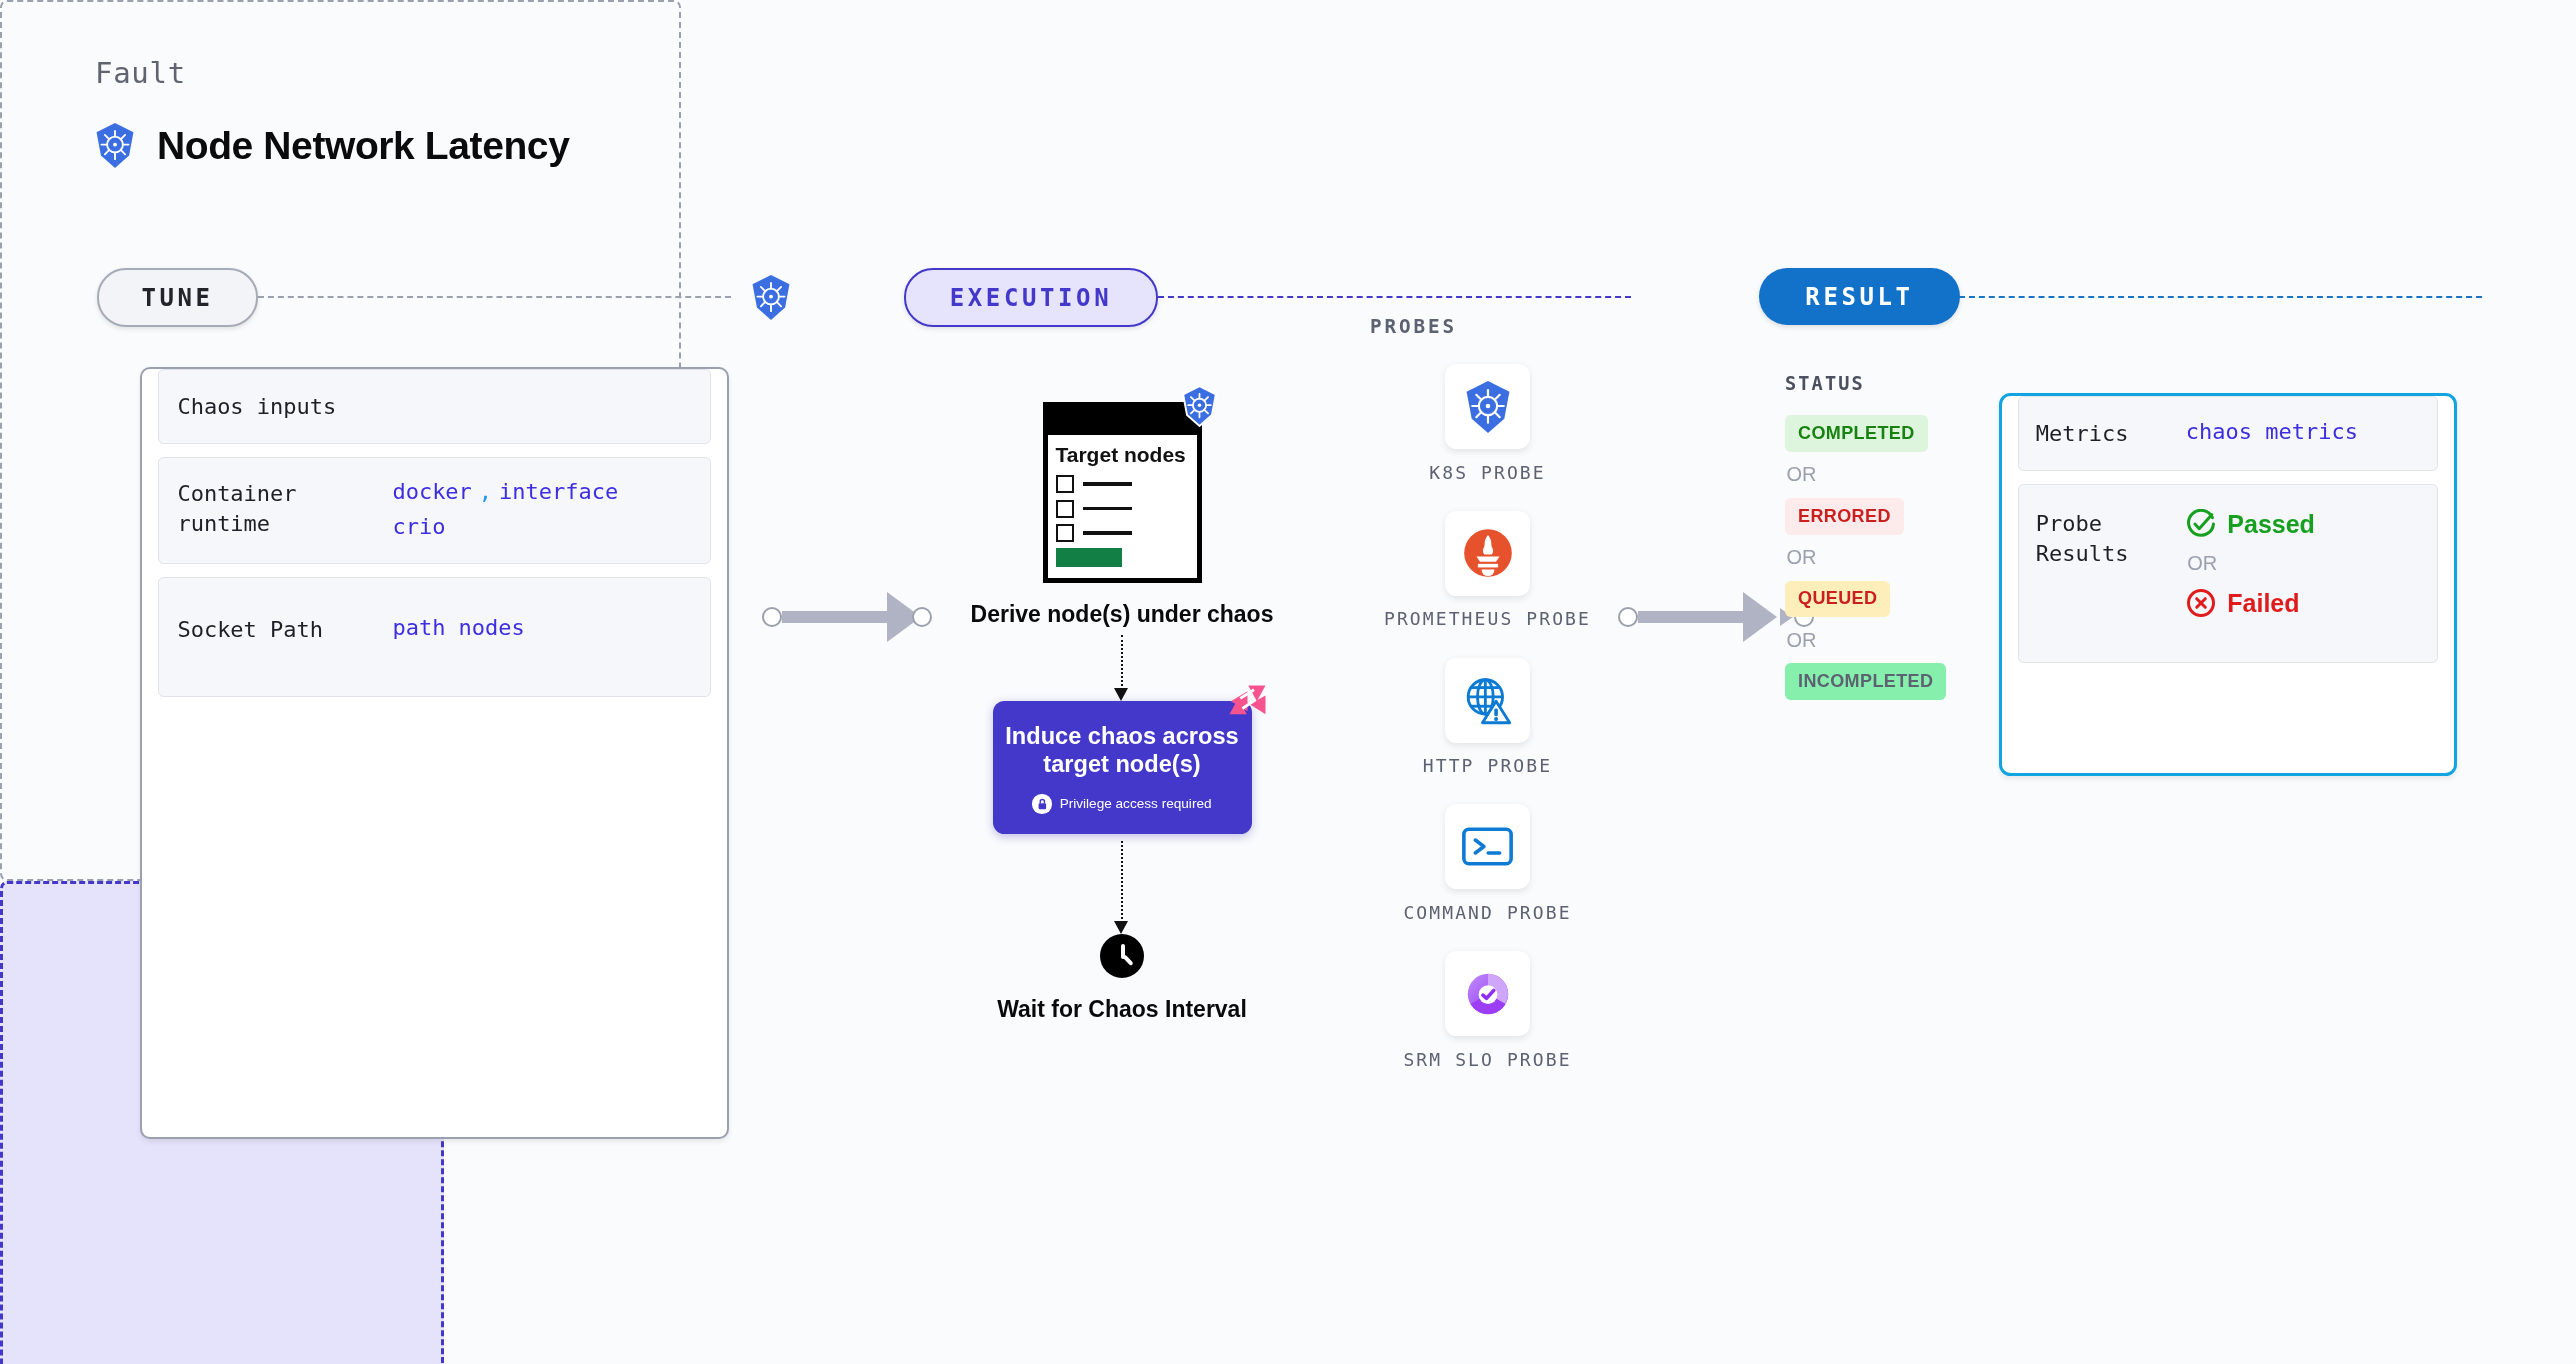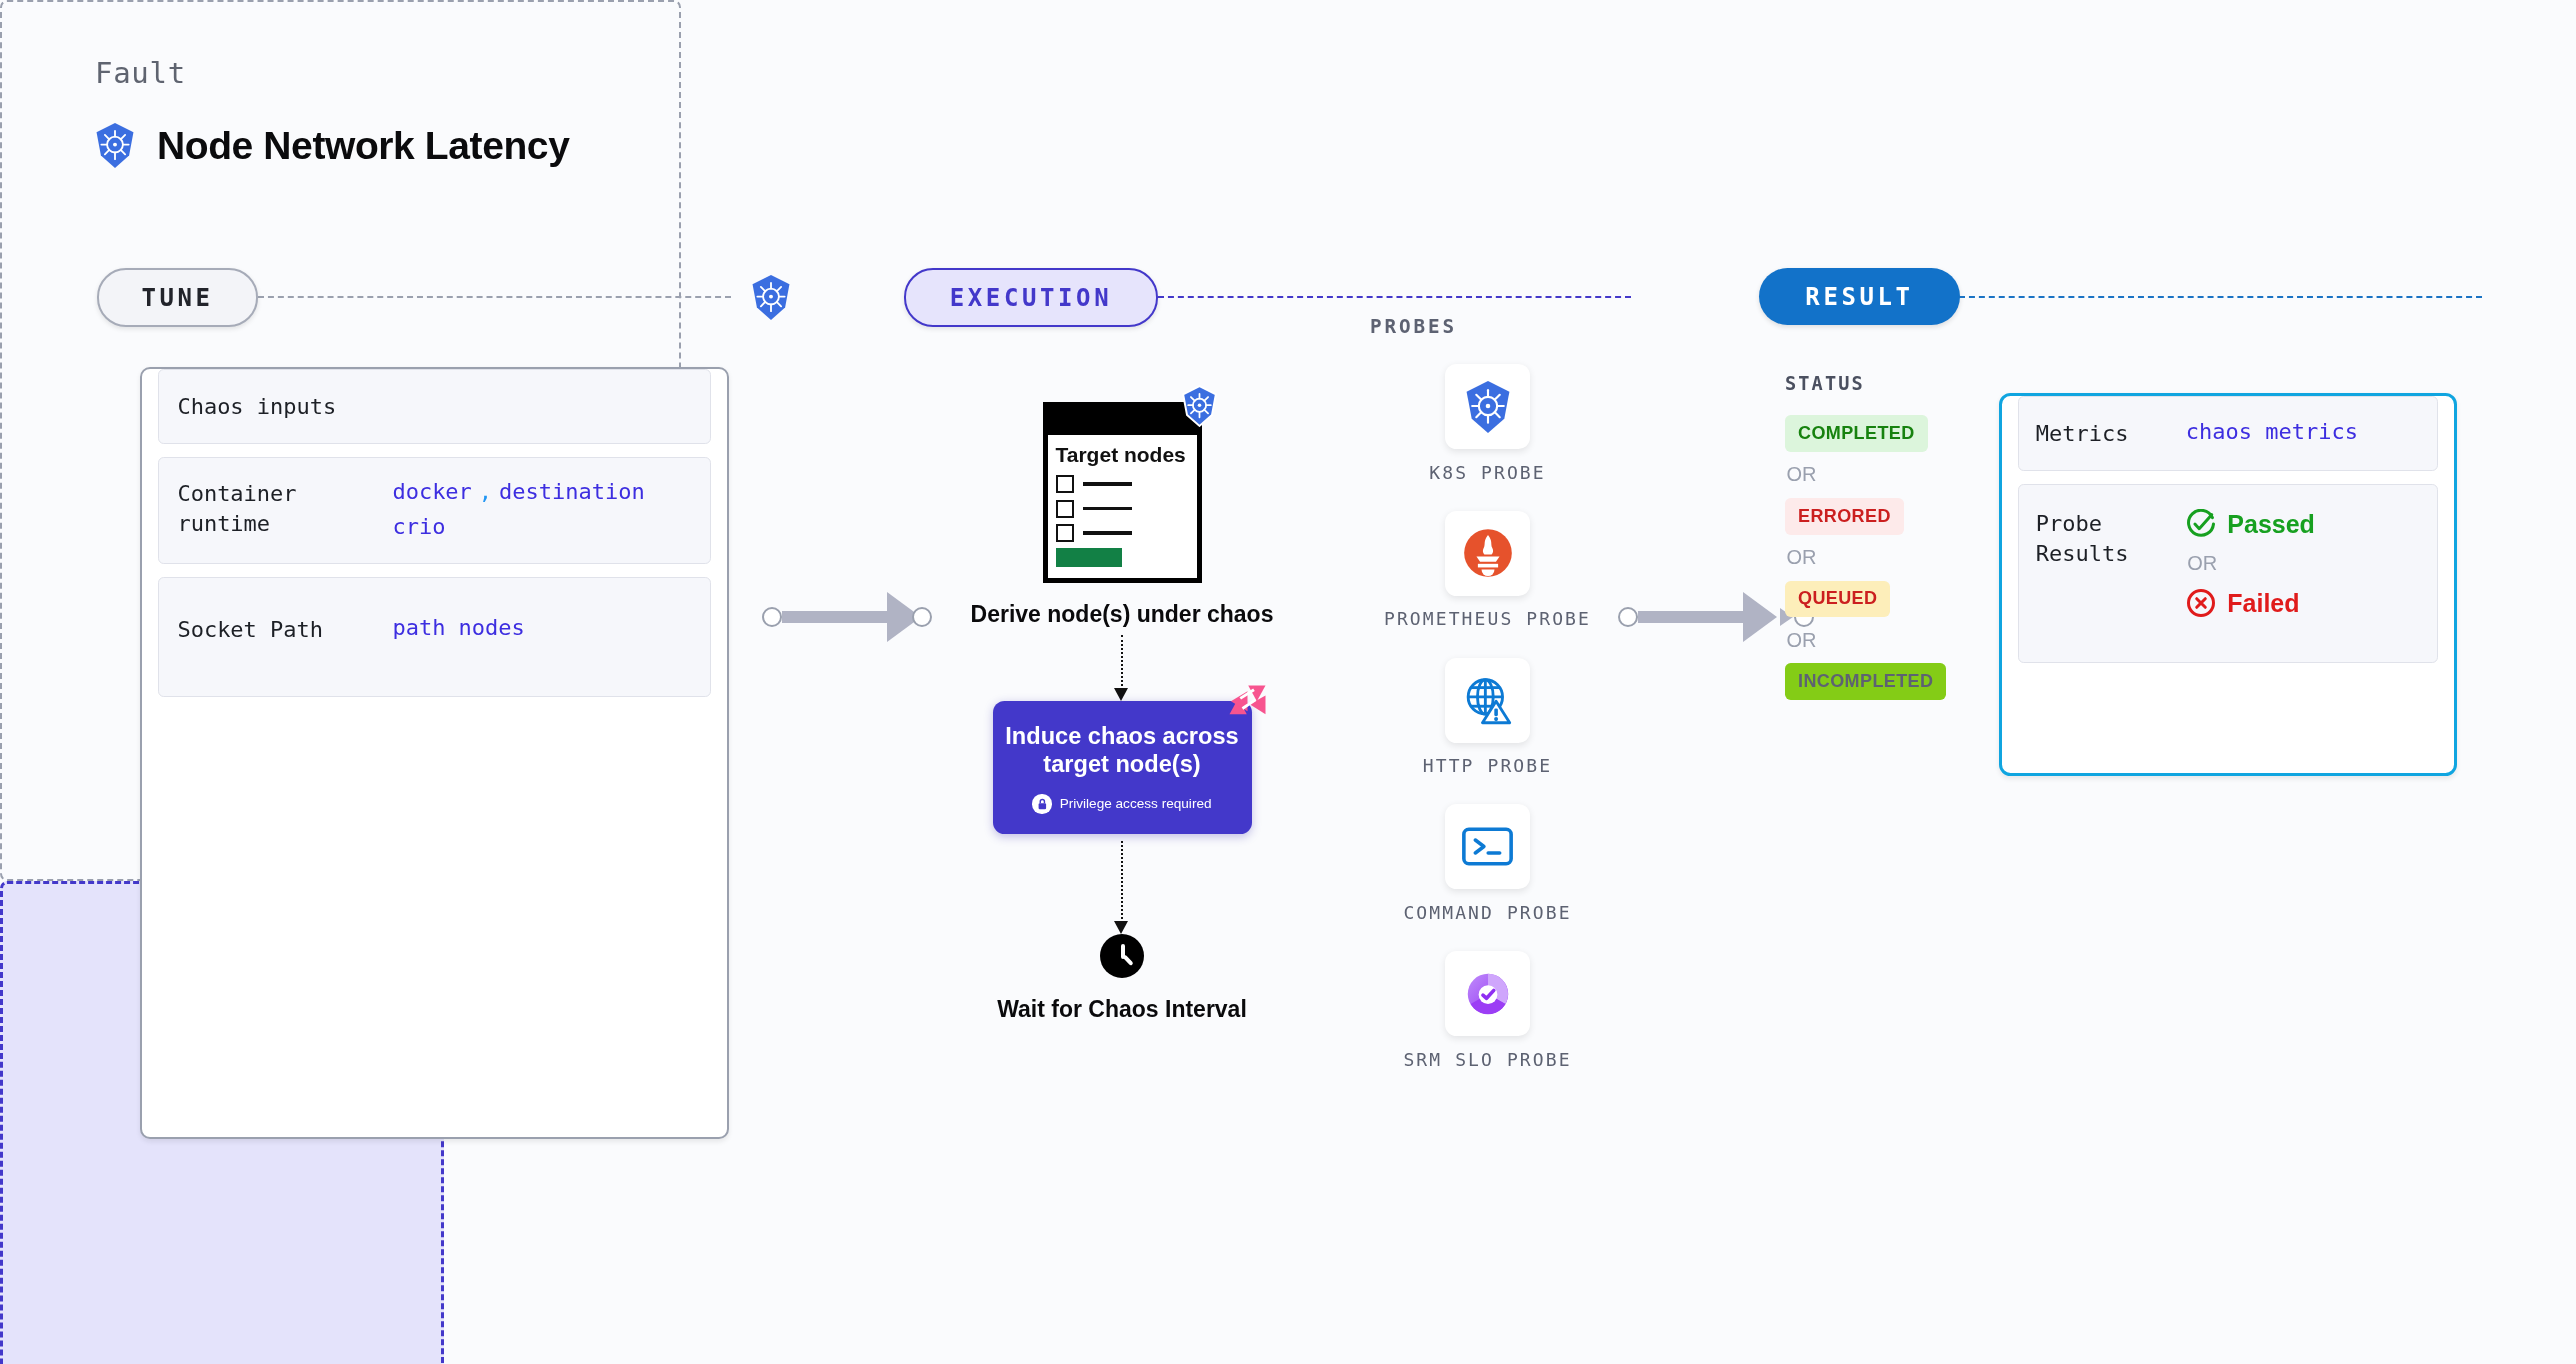--- a/index.html
+++ b/index.html
@@ -269,21 +269,21 @@
       </div>
     </div>
 
     <div class="sub-card" style="height:107px;">
       <div class="row2" style="padding:21.5px 18.6px;">
         <div class="row-lbl">Container runtime</div>
         <div class="row-vals">
           <div style="margin-bottom:10px;">
             <span class="val-inline">docker</span>
             <span class="val-inline val-comma">,</span>
-            <span class="val-inline">destination</span>
+            <span class="val-inline">interface</span>
           </div>
           <div class="val-inline">crio</div>
         </div>
       </div>
     </div>
 
     <div class="sub-card" style="height:120px;">
       <div class="row2" style="padding:37px 18.6px;">
         <div class="row-lbl">Socket Path</div>
         <div class="row-vals">
@@ -490,21 +490,21 @@
   <div class="pill-dash" style="left:1959px; top:296px; width:523px; border-top-color:#1a73c4;"></div>
 
   <div class="status-head">STATUS</div>
   <div class="status-list">
     <div><span class="badge" id="b0" style="background: rgb(220, 245, 220); color: rgb(23, 130, 15);">COMPLETED</span></div>
     <div class="or-txt">OR</div>
     <div><span class="badge" id="b1" style="background: rgb(253, 234, 234); color: rgb(203, 31, 31);">ERRORED</span></div>
     <div class="or-txt">OR</div>
     <div><span class="badge" id="b2" style="background: rgb(253, 238, 186); color: rgb(203, 31, 31);">QUEUED</span></div>
     <div class="or-txt">OR</div>
-    <div><span class="badge" id="b3" style="background: #84cc16; color: rgb(93, 98, 114);">INCOMPLETED</span></div>
+    <div><span class="badge" id="b3" style="background: #86efac; color: rgb(93, 98, 114);">INCOMPLETED</span></div>
   </div>
 
   <div class="card card-output" style="left:1999px; top:393px; width:458px; height:383px; background:#fff;">
 
     <div class="sub-card" style="height:75px;">
       <div class="row2" style="padding:21.5px 17px;">
         <div class="row-lbl" style="width:150px; flex:0 0 150px;">Metrics</div>
         <div class="row-vals"><span class="val-inline">chaos metrics</span></div>
       </div>
     </div>

